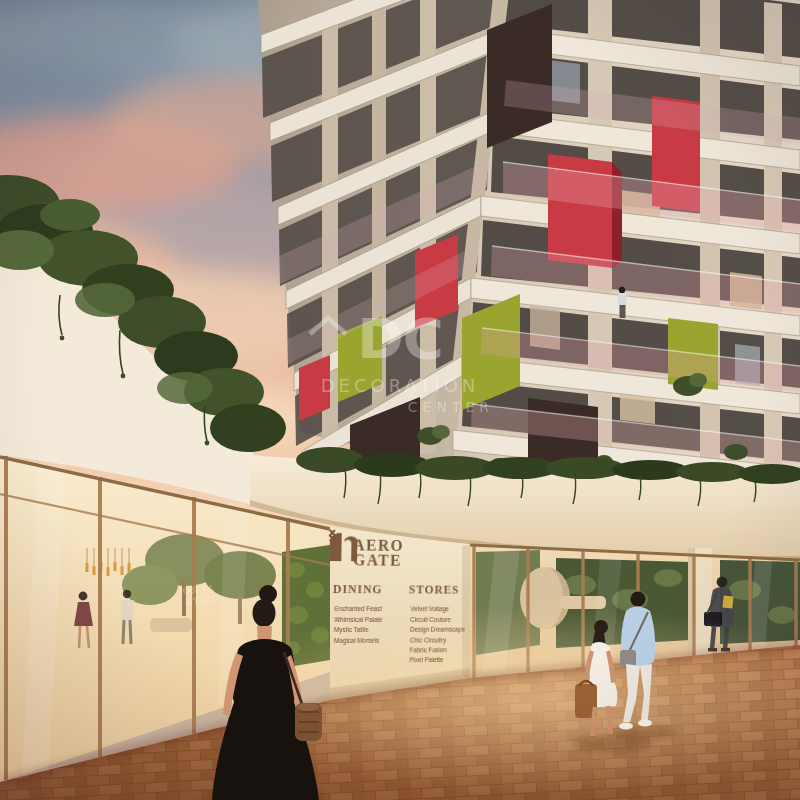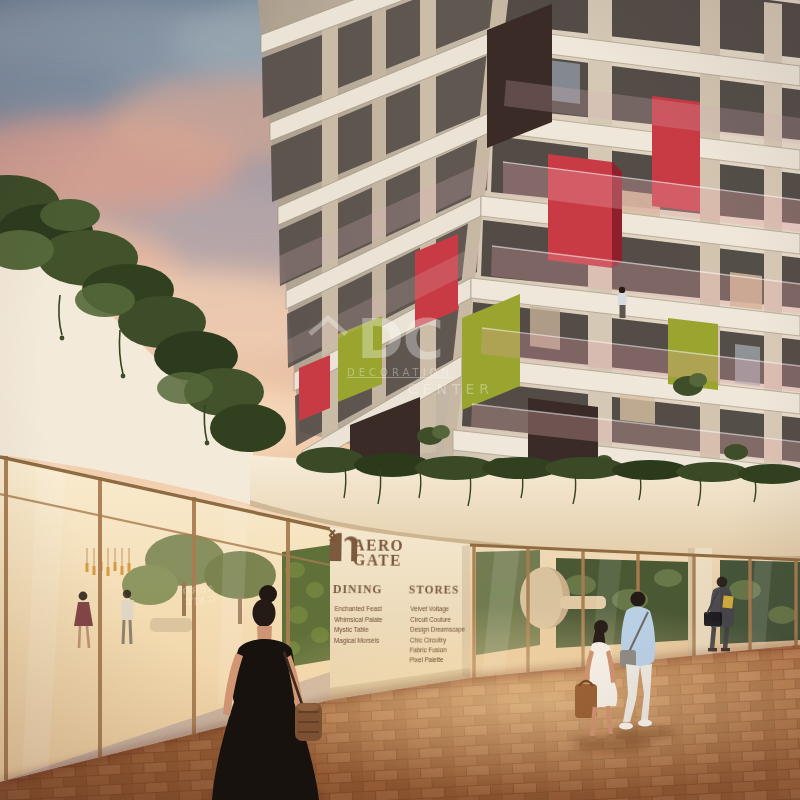--- a/index.html
+++ b/index.html
@@ -6,21 +6,21 @@
   .stage{position:relative;width:800px;height:800px;overflow:hidden;
          font-family:"Liberation Sans",sans-serif;background:#cbb49f;}
   .stage svg{position:absolute;left:0;top:0;}
 
   
   .watermark{position:absolute;left:306px;top:314px;width:188px;text-align:center;
              color:#ffffff;opacity:.33;pointer-events:none;z-index:4;
              font-family:"DejaVu Sans",sans-serif;}
   .wm-chevron{display:block;margin:0 auto 2px auto;}
   .wm-logo{font-size:56px;font-weight:bold;letter-spacing:-1px;line-height:.88;}
-  .wm-sub{font-size:10px;letter-spacing:4px;margin-top:4px;text-decoration:underline;}
+  .wm-sub{font-size:18px;letter-spacing:4px;margin-top:12px;}
   .wm-sub2{font-size:14px;letter-spacing:5px;margin-top:3px;text-align:right;}
 
   
   .sign{position:absolute;left:329px;top:529px;width:146px;height:146px;z-index:5;
         transform-origin:0 0;transform:perspective(700px) rotateY(8deg) rotate(1deg);}
   .brand{display:flex;gap:7px;margin:8px 0 0 25px;align-items:flex-start;}
   .brand-text{font-family:"Liberation Serif",serif;font-weight:700;font-size:16px;
               letter-spacing:1.5px;line-height:.95;color:var(--brand_brown,#7b5a3e);}
   .dir{display:flex;justify-content:space-between;margin:15px 3px 0 5px;}
   .dir-head{display:flex;align-items:center;gap:4px;font-family:"Liberation Serif",serif;

